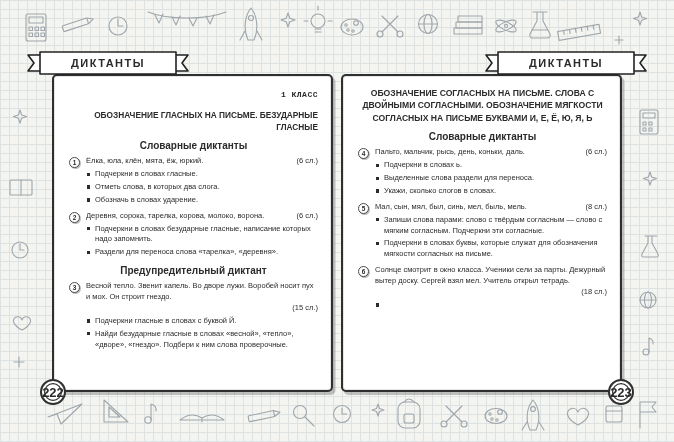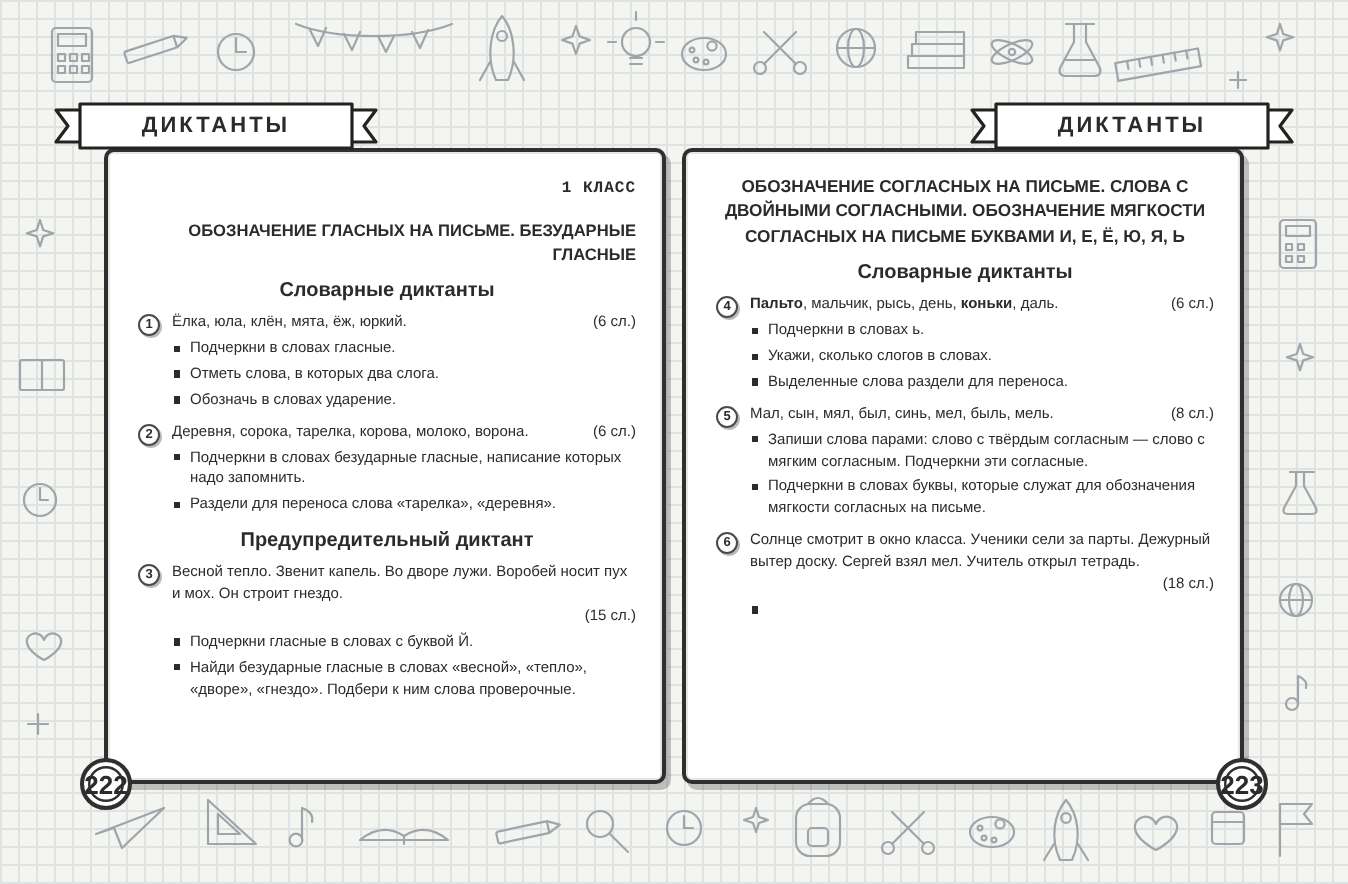--- a/index.html
+++ b/index.html
@@ -37,21 +37,21 @@
     position:absolute; left:0; top:1px; width:11px; height:11px;
     border:1px solid #4a4a4a; border-radius:50%; background:#fff;
     font-size:6.5px; font-weight:bold;
     display:flex; align-items:center; justify-content:center;
     box-shadow:1px 1px 0 #b9bcbe;
   }
   .wcount { float:right; margin-left:5px; white-space:nowrap; }
   .wcount-line { display:block; text-align:right; }
   .task { position:relative; padding-left:9px; margin-top:2px; }
   .bullet { position:absolute; left:1px; top:3.5px; width:3.2px; height:3.2px; background:#2b2b2b; }
-  .b { font-weight:bold; }
+  .b { font-weight:normal; }
 
   .ribbon { position:absolute; top:49px; width:164px; height:28px; z-index:3; }
   .ribbon.left  { left:26px; }
   .ribbon.right { left:484px; }
   .ribbon svg { position:absolute; inset:0; }
   .ribbon .label {
     position:absolute; left:14px; right:14px; top:3px; height:22px;
     display:flex; align-items:center; justify-content:center;
     font-weight:bold; font-size:11px; letter-spacing:1.5px;
   }
@@ -347,25 +347,25 @@
         <div class="ex-text">
           <span class="wcount">(6 сл.)</span>
           <span class="b">Пальто</span><span>, мальчик, рысь, день, </span><span class="b">коньки</span><span>, даль.</span>
         </div>
         <div class="task">
           <span class="bullet"></span>
           <span>Подчеркни в словах ь.</span>
         </div>
         <div class="task">
           <span class="bullet"></span>
+          <span>Выделенные слова раздели для переноса.</span>
+        </div>
+        <div class="task">
+          <span class="bullet"></span>
           <span>Укажи, сколько слогов в словах.</span>
-        </div>
-        <div class="task">
-          <span class="bullet"></span>
-          <span>Выделенные слова раздели для переноса.</span>
         </div>
       </div>
 
       <div class="ex">
         <span class="num">5</span>
         <div class="ex-text">
           <span class="wcount">(8 сл.)</span>
           <span>Мал, сын, мял, был, синь, мел, быль, мель.</span>
         </div>
         <div class="task">

